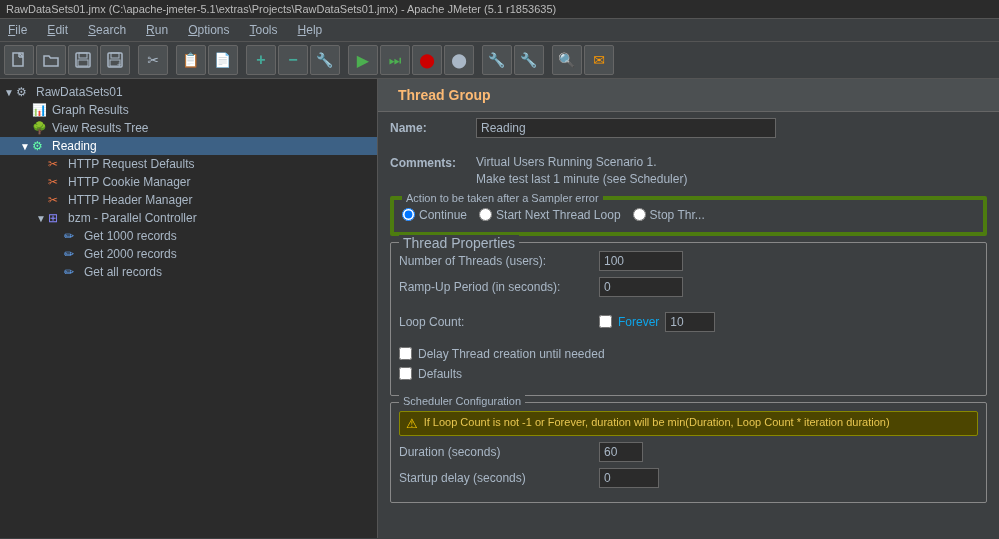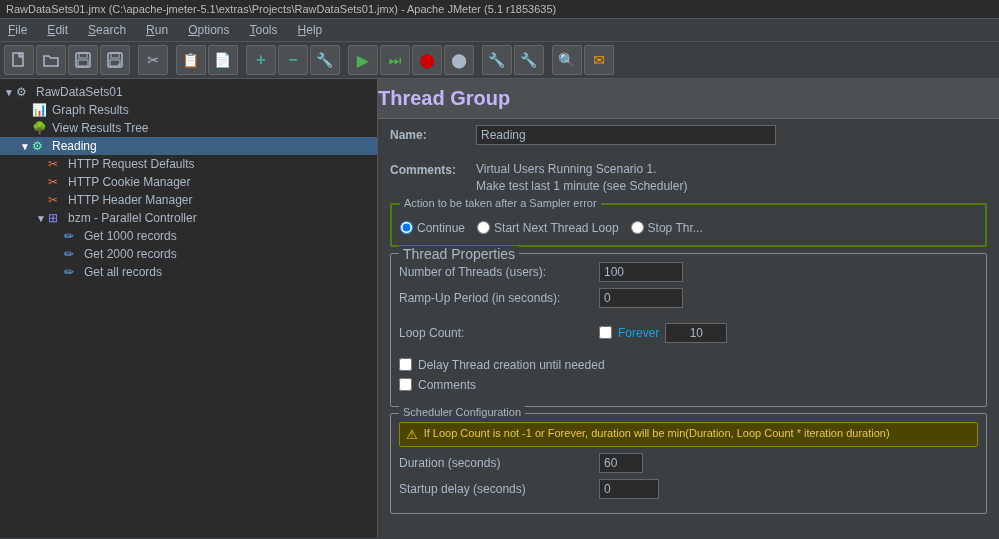--- a/index.html
+++ b/index.html
@@ -29,21 +29,21 @@
     .tree-indent-1 { padding-left: 20px; }
     .tree-indent-2 { padding-left: 36px; }
     .tree-indent-3 { padding-left: 52px; }
     .tree-icon { margin-right: 4px; font-size: 12px; display: inline-block; width: 16px; }
     .collapse-icon { margin-right: 2px; font-size: 10px; width: 10px; display: inline-block; }
 
     
     #content-panel { flex: 1; background: #3c3f41; overflow-y: auto; padding: 0; }
 
     
-    .panel-title { background: #4c5052; color: #c4b5fd; font-size: 20px; font-weight: bold; padding: 8px 0; border-bottom: 1px solid #666; }
+    .panel-title { background: #4c5052; color: #fdba74; font-size: 14px; font-weight: bold; padding: 8px 20px; border-bottom: 1px solid #666; }
 
     .form-section { padding: 6px 12px; }
     .form-row { display: flex; align-items: center; margin-bottom: 6px; }
     .form-label { color: #a9b7c6; min-width: 80px; font-weight: bold; margin-right: 6px; }
 
     input[type="text"] { background: #2b2b2b; border: 1px solid #666; color: #a9b7c6; padding: 2px 4px; font-size: 12px; }
     .radio-group { display: flex; align-items: center; gap: 12px; padding: 8px 0 2px 0; }
     .radio-item { display: flex; align-items: center; gap: 4px; }
     input[type="radio"] { cursor: pointer; }
     .prop-row { display: flex; align-items: center; margin-bottom: 6px; }
@@ -199,21 +199,21 @@
     </div>
 
     <div class="comments-row">
       <span class="comments-label">Comments:</span>
       <div class="comments-text">
         <div>Virtual Users Running Scenario 1.</div>
         <div>Make test last 1 minute (see Scheduler)</div>
       </div>
     </div>
 
-    <div style="margin: 2px 12px; border: 2px solid #4d7c0f; border-radius:2px; padding: 8px 8px 8px 8px; position:relative;">
+    <div style="margin: 2px 12px; border: 4px solid #4d7c0f; border-radius:2px; padding: 0 8px 8px 8px; position:relative;">
       <div style="position:absolute; top:-8px; left:8px; background:#3c3f41; padding:0 4px; font-size:11px;">Action to be taken after a Sampler error</div>
       <div class="radio-group">
         <div class="radio-item">
           <input type="radio" name="error-action" checked="" style="">
           <label>Continue</label>
         </div>
         <div class="radio-item">
           <input type="radio" name="error-action" style="">
           <label>Start Next Thread Loop</label>
         </div>
@@ -235,31 +235,31 @@
 
       <div class="prop-row">
         <span class="prop-label">Ramp-Up Period (in seconds):</span>
         <input type="text" class="prop-input" value="0" style="">
       </div>
 
       <div class="prop-row">
         <span class="prop-label">Loop Count:</span>
         <input type="checkbox" style="">
         <label style="margin: 12px 6px; color:#0ea5e9;">Forever</label>
-        <input type="text" class="prop-input" value="10" style="width: 62px; text-align: center;">
+        <input type="text" class="prop-input" value="10" style="width: 50px;">
       </div>
 
       <div class="checkbox-row">
         <input type="checkbox" style="">
         <label class="checkbox-label">Delay Thread creation until needed</label>
       </div>
 
       <div class="checkbox-row">
         <input type="checkbox" style="">
-        <label class="checkbox-label">Comments</label>
+        <label class="checkbox-label">Defaults</label>
       </div>
     </div>
 
     <div style="margin: 6px 12px; border: 1px solid #888; border-radius:2px; padding: 0 8px 8px 8px; position:relative;">
       <div style="position:absolute; top:-8px; left:8px; background:#3c3f41; padding:0 4px; font-size:11px;">Scheduler Configuration</div>
       <div style="height:8px;"></div>
 
       <div class="warning-row">
         <span class="warning-icon">⚠</span>
         <span>If Loop Count is not -1 or Forever, duration will be min(Duration, Loop Count * iteration duration)</span>

